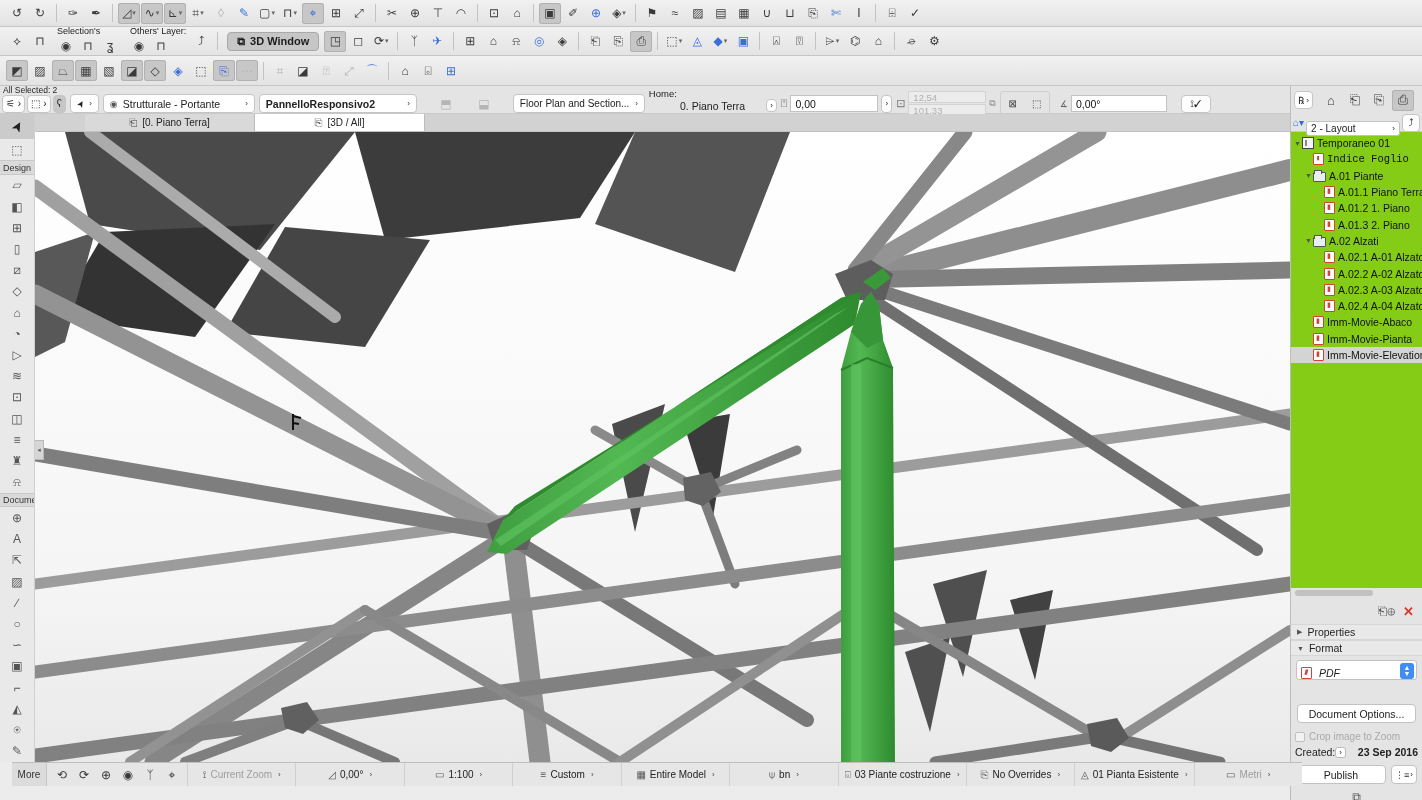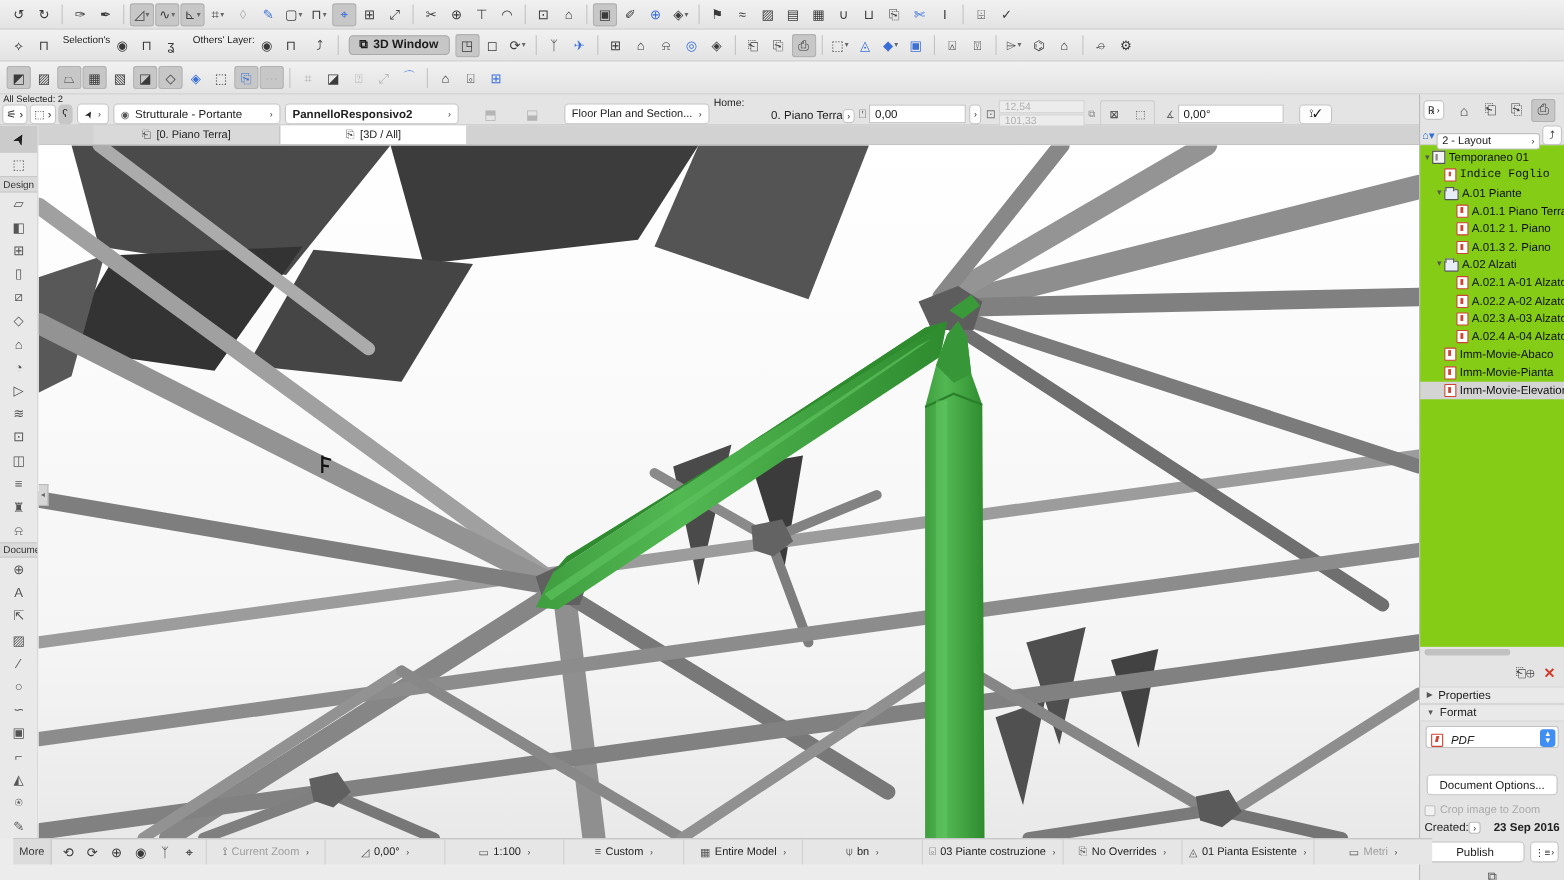--- a/index.html
+++ b/index.html
@@ -10,21 +10,21 @@
   .tb { position:absolute; left:0; right:0; display:flex; align-items:center; background:linear-gradient(#f1f1f1,#e3e3e3); border-bottom:1px solid #c6c6c6; padding:0 6px; gap:1px; }
   #tb1 { top:0; height:27px; }
   #tb2 { top:27px; height:29px; }
   #tb3 { top:56px; height:30px; }
   .ico { min-width:22px; height:21px; display:flex; align-items:center; justify-content:center; font-size:12px; color:#3a3a3a; border-radius:3px; cursor:default; }
   .ico.p { background:#c7c7c7; box-shadow:inset 0 0 0 1px #b2b2b2; }
   .ico.d { color:#b5b5b5; }
   .ico.b { color:#3a6fd8; }
   .ico.dd::after { content:"▾"; font-size:7px; margin-left:1px; color:#666; }
   .sep { width:1px; height:18px; background:#c3c3c3; margin:0 4px; flex:none; }
-  .grp { display:flex; flex-direction:row; align-items:flex-start; margin:0 3px; }
+  .grp { display:flex; flex-direction:column; align-items:flex-start; margin:0 3px; }
   .grp .gl { font-size:9px; color:#1c1c1c; line-height:10px; padding-left:2px; }
   .grp .gi { display:flex; }
   .btn3d { display:flex; align-items:center; gap:5px; background:#c6c6c6; border:1px solid #a9a9a9; border-radius:4px; padding:2px 9px; font-size:11px; font-weight:700; color:#1c1c1c; margin:0 4px; }
 
   
   #ib { position:absolute; top:86px; left:0; right:0; height:28px; background:#e4e4e4; border-bottom:1px solid #c9c9c9; display:flex; align-items:center; padding:8px 2px 0 2px; gap:4px; }
   #all-selected { position:absolute; top:85px; left:3px; font-size:8.5px; color:#222; z-index:5; }
   .pill { height:19px; background:#fff; border:1px solid #c5c5c5; border-radius:4px; display:flex; align-items:center; padding:0 6px; font-size:10.5px; gap:5px; white-space:nowrap; }
   .pill .chev { font-size:8px; color:#333; }
   .mini { height:18px; border:1px solid #c5c5c5; background:#fdfdfd; border-radius:4px; display:flex; align-items:center; padding:0 3px; font-size:10px; gap:2px; }
@@ -255,21 +255,21 @@
     <span id="ib-ghosts" style="display:flex;gap:16px;padding:0 14px">
         <span class="ico d">⬒</span>
         <span class="ico d">⬓</span>
       </span>
     <span class="pill" style="width:132px">
       <span style="flex:1;font-size:10px">Floor Plan and Section...</span>
       <span class="chev">›</span>
     </span>
     <span style="display:flex;flex-direction:column;align-items:flex-start;width:128px">
       <span class="lblsm" style="margin-top:-8px">Home:</span>
-      <span style="display:flex;align-items:center;gap:0;align-self:flex-end">
+      <span style="display:flex;align-items:flex-end;gap:21px;align-self:flex-end">
         <span style="font-size:10.5px">0. Piano Terra</span>
         <span class="mini" style="height:13px;font-size:8px">›</span>
       </span>
     </span>
     <span style="display:flex;align-items:center;gap:3px">
       <span style="font-size:11px;color:#555">⍞</span>
       <input class="inp" value="0,00" style="">
       <span class="mini" style="font-size:8px">›</span>
     </span>
     <span style="display:flex;align-items:center;gap:3px">

